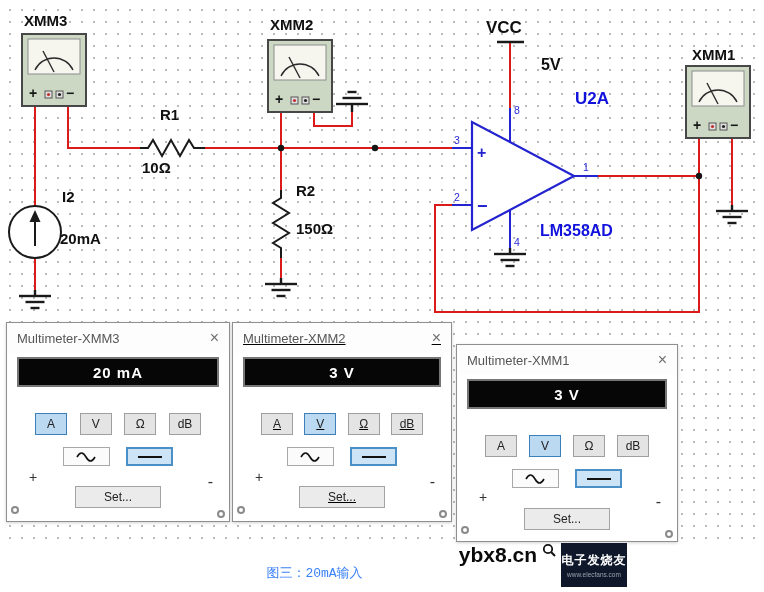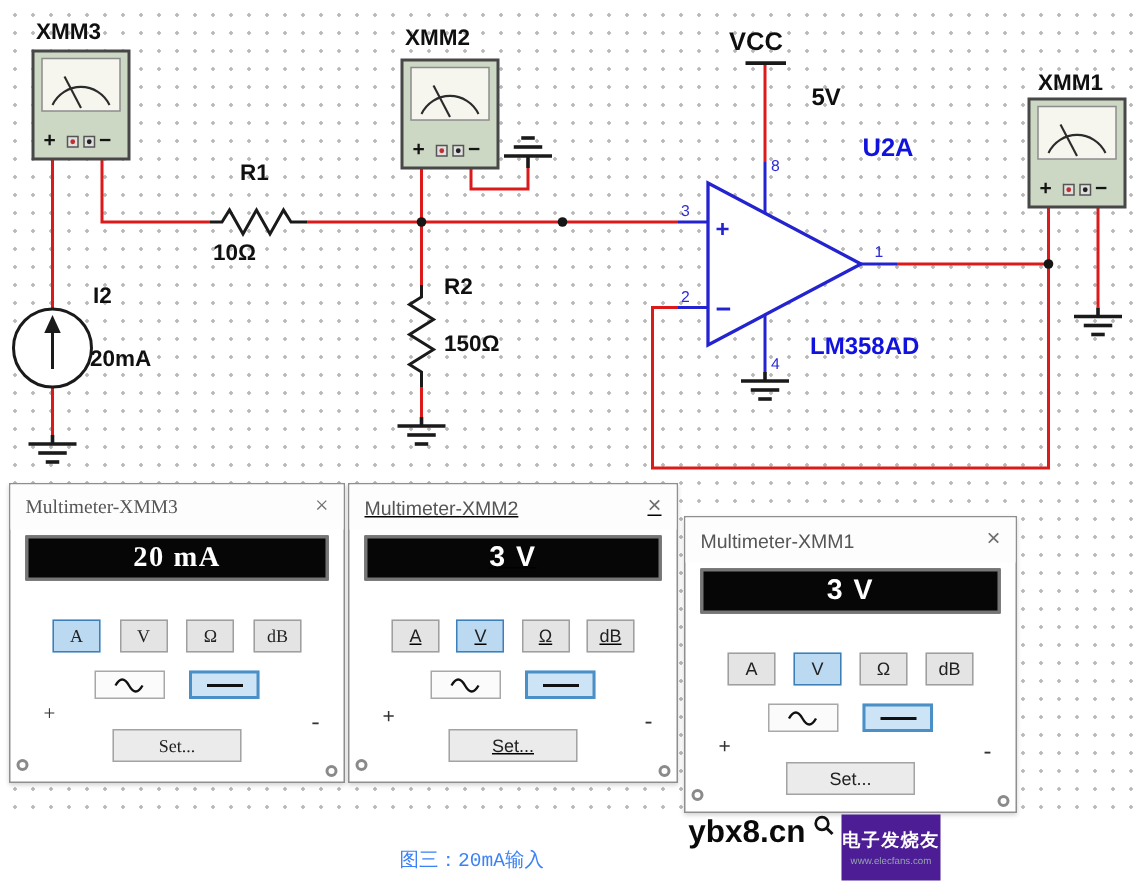--- a/index.html
+++ b/index.html
@@ -13,21 +13,21 @@
   svg text { font-family:"Liberation Sans", sans-serif; }
 
   
   .dlg { position:absolute; width:224px; height:200px; background:#fff;
          border:1px solid #8f8f8f; box-shadow:0 1px 3px rgba(0,0,0,.18); }
   .dlg-title { height:30px; display:flex; align-items:center; padding:0 10px; background:#fdfdfd; }
   .dlg-title-text { font-size:13px; color:#565656; }
   .dlg-close { margin-left:auto; font-size:16px; color:#707070; cursor:pointer; line-height:1; }
   .dlg-display { margin:4px 10px 0; height:30px; background:#060606; border:2px solid #767676;
                  display:flex; align-items:center; justify-content:center; }
-  .dlg-display span { color:#fff; font-size:19px; font-weight:bold; letter-spacing:1px; }
+  .dlg-display span { color:#fff; font-size:15px; font-weight:bold; letter-spacing:1px; }
   .mode-row { display:flex; justify-content:space-between; padding:0 28px; margin-top:26px; }
   .mbtn { width:32px; height:22px; font-size:12px; color:#222; background:#e4e4e4;
           border:1px solid #9f9f9f; padding:0; font-family:inherit; }
   .mbtn.selected { background:#bcd9f2; border-color:#3d7fb8; }
   .sig-row { display:flex; justify-content:center; gap:16px; margin-top:12px; }
   .sbtn { width:47px; height:19px; background:#fbfbfb; border:1px solid #a8a8a8;
           display:flex; align-items:center; justify-content:center; padding:0; }
   .sbtn.selected { background:#cde4f6; border:2px solid #4b8fc7; }
   .dcline { display:block; width:24px; height:0; border-top:2.5px solid #111; }
   .set-row { display:flex; justify-content:center; margin-top:20px; }
@@ -39,21 +39,21 @@
   .jack-l { left:4px; bottom:7px; }
   .jack-r { right:4px; bottom:3px; }
 
   
   .caption { position:absolute; left:0; top:564px; width:100%; text-align:center;
              font-size:13px; color:#3b82f6;font-family:Liberation Mono, monospace; }
   .watermark { position:absolute; right:2px; top:543px; height:46px;
                display:flex; gap:5px; }
   .wm-site { font-size:21px; font-weight:bold; color:#0a0a0a;
              text-shadow:-1px -1px 0 #fff, 1px -1px 0 #fff, -1px 1px 0 #fff, 1px 1px 0 #fff; }
-  .wm-box { width:66px; height:44px; background:#4c1d95; color:#fff; display:flex;
+  .wm-box { width:66px; height:44px; background:#0f172a; color:#fff; display:flex;
             flex-direction:column; align-items:center; justify-content:center; }
   .wm-brand { font-size:12px; font-weight:bold; letter-spacing:1px; white-space:nowrap; }
   .wm-url { font-size:6.5px; color:#95a4ad; margin-top:2px; }
 </style>
 </head>
 <body>
 
 <div class="screen">
 
   <div class="canvas">
@@ -176,21 +176,21 @@
       </g>
       <g stroke="#1a1a1a" stroke-width="2.4">
         <line x1="352" y1="112" x2="352" y2="104"></line>
         <line x1="336" y1="104" x2="368" y2="104"></line>
         <line x1="342.5" y1="98" x2="361.5" y2="98"></line>
         <line x1="347.5" y1="92" x2="356.5" y2="92"></line>
       </g>
     </svg>
   </div>
 
-  <div class="dlg" style="left:6px; top:322px;font-family:Liberation Serif, serif;">
+  <div class="dlg" style="left:6px; top:322px;">
     <div class="dlg-title">
       <span class="dlg-title-text">Multimeter-XMM3</span>
       <span class="dlg-close">×</span>
     </div>
     <div class="dlg-display">
       <span>20 mA</span>
     </div>
     <div class="mode-row">
       <button class="mbtn selected">A</button>
       <button class="mbtn">V</button>

